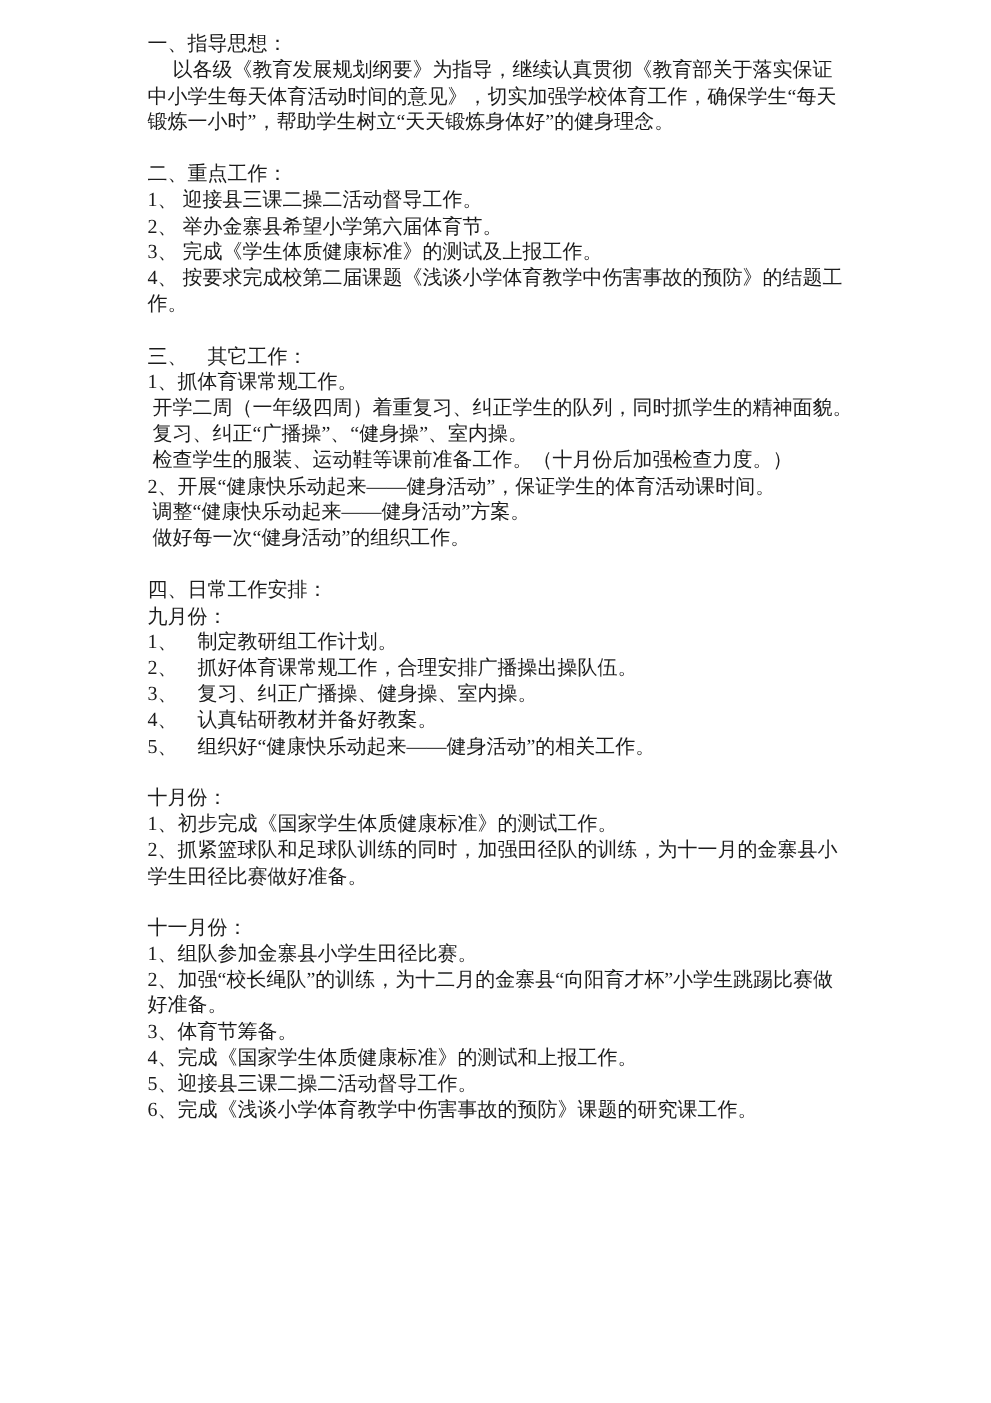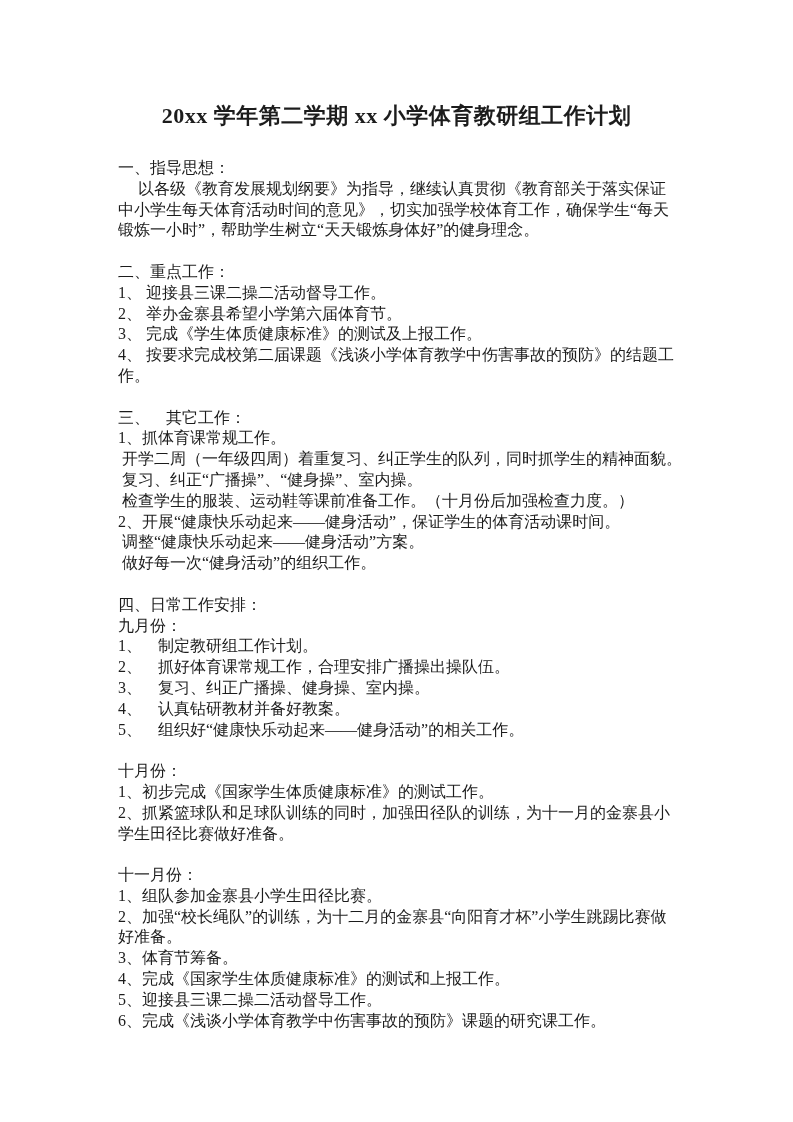--- a/index.html
+++ b/index.html
@@ -42,15 +42,14 @@
     margin-bottom: 18px;
   }
   .section-heading, .text-line {
     min-height: 20.8px;
   }
 </style>
 </head>
 <body>
 
 <div class="page">
-  <h1 class="doc-title">20xx 学年第二学期 xx 小学体育教研组工作计划</h1>
   <div class="doc-body"><div class="section"><div class="section-heading">一、指导思想：</div><div class="text-line">　 以各级《教育发展规划纲要》为指导，继续认真贯彻《教育部关于落实保证</div><div class="text-line">中小学生每天体育活动时间的意见》，切实加强学校体育工作，确保学生“每天</div><div class="text-line">锻炼一小时”，帮助学生树立“天天锻炼身体好”的健身理念。</div></div><div class="section"><div class="section-heading">二、重点工作：</div><div class="text-line">1、 迎接县三课二操二活动督导工作。</div><div class="text-line">2、 举办金寨县希望小学第六届体育节。</div><div class="text-line">3、 完成《学生体质健康标准》的测试及上报工作。</div><div class="text-line">4、 按要求完成校第二届课题《浅谈小学体育教学中伤害事故的预防》的结题工</div><div class="text-line">作。</div></div><div class="section"><div class="section-heading">三、　其它工作：</div><div class="text-line">1、抓体育课常规工作。</div><div class="text-line"> 开学二周（一年级四周）着重复习、纠正学生的队列，同时抓学生的精神面貌。</div><div class="text-line"> 复习、纠正“广播操”、“健身操”、室内操。</div><div class="text-line"> 检查学生的服装、运动鞋等课前准备工作。（十月份后加强检查力度。）</div><div class="text-line">2、开展“健康快乐动起来——健身活动”，保证学生的体育活动课时间。</div><div class="text-line"> 调整“健康快乐动起来——健身活动”方案。</div><div class="text-line"> 做好每一次“健身活动”的组织工作。</div></div><div class="section"><div class="section-heading">四、日常工作安排：</div><div class="text-line">九月份：</div><div class="text-line">1、　制定教研组工作计划。</div><div class="text-line">2、　抓好体育课常规工作，合理安排广播操出操队伍。</div><div class="text-line">3、　复习、纠正广播操、健身操、室内操。</div><div class="text-line">4、　认真钻研教材并备好教案。</div><div class="text-line">5、　组织好“健康快乐动起来——健身活动”的相关工作。</div></div><div class="section"><div class="section-heading">十月份：</div><div class="text-line">1、初步完成《国家学生体质健康标准》的测试工作。</div><div class="text-line">2、抓紧篮球队和足球队训练的同时，加强田径队的训练，为十一月的金寨县小</div><div class="text-line">学生田径比赛做好准备。</div></div><div class="section"><div class="section-heading">十一月份：</div><div class="text-line">1、组队参加金寨县小学生田径比赛。</div><div class="text-line">2、加强“校长绳队”的训练，为十二月的金寨县“向阳育才杯”小学生跳踢比赛做</div><div class="text-line">好准备。</div><div class="text-line">3、体育节筹备。</div><div class="text-line">4、完成《国家学生体质健康标准》的测试和上报工作。</div><div class="text-line">5、迎接县三课二操二活动督导工作。</div><div class="text-line">6、完成《浅谈小学体育教学中伤害事故的预防》课题的研究课工作。</div></div></div>
 </div>
 
 </body></html>

